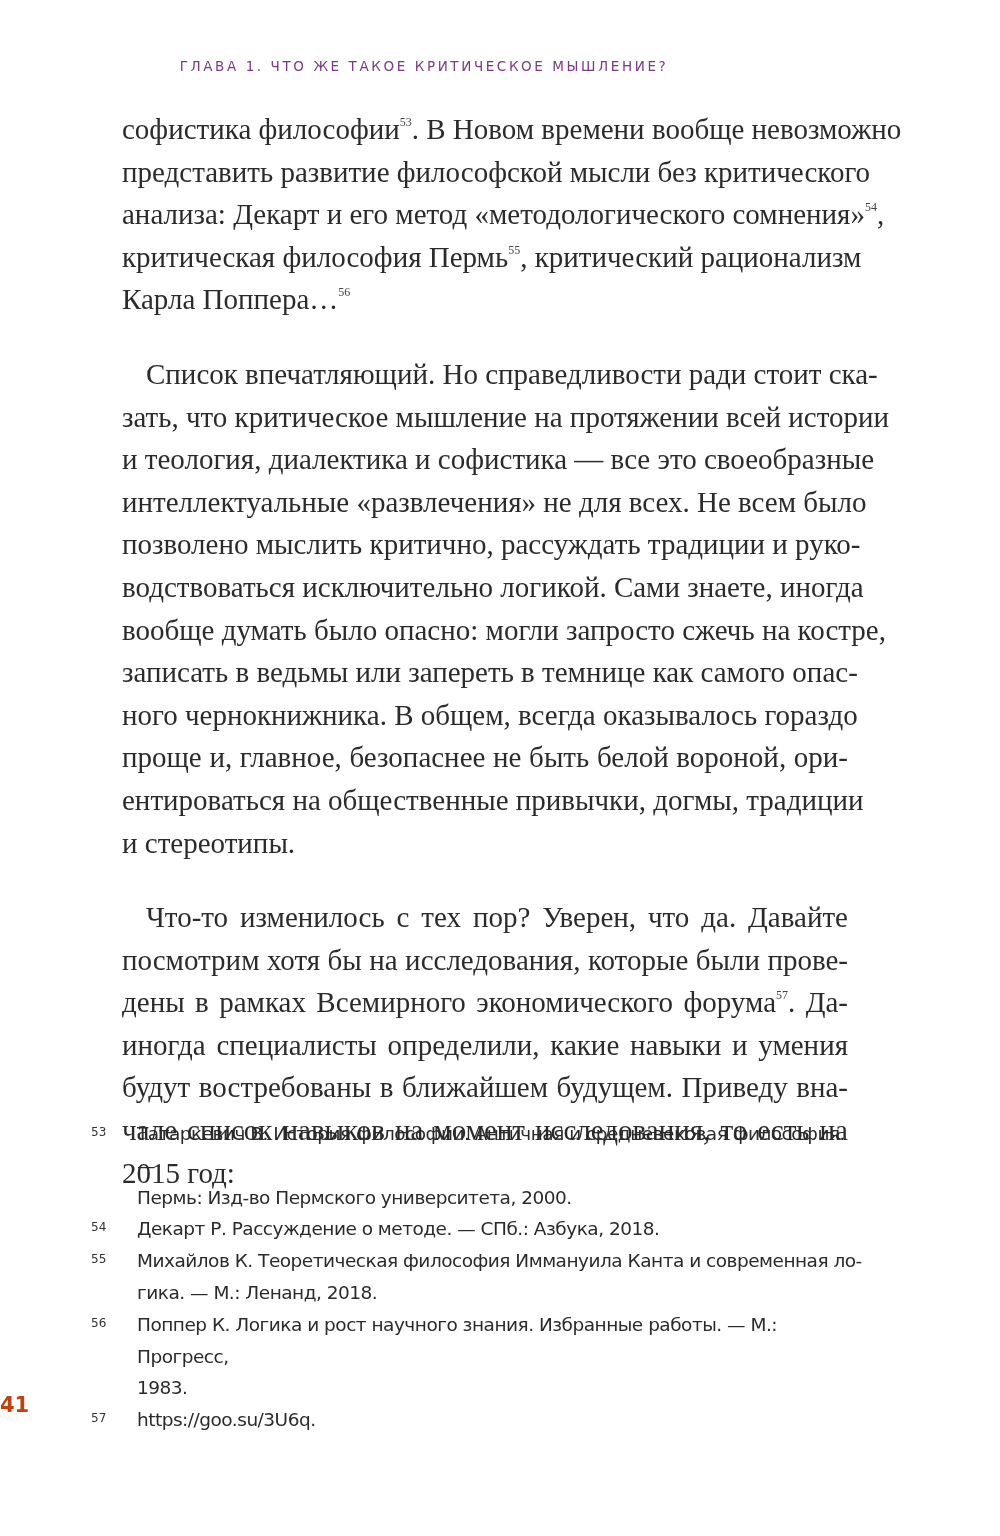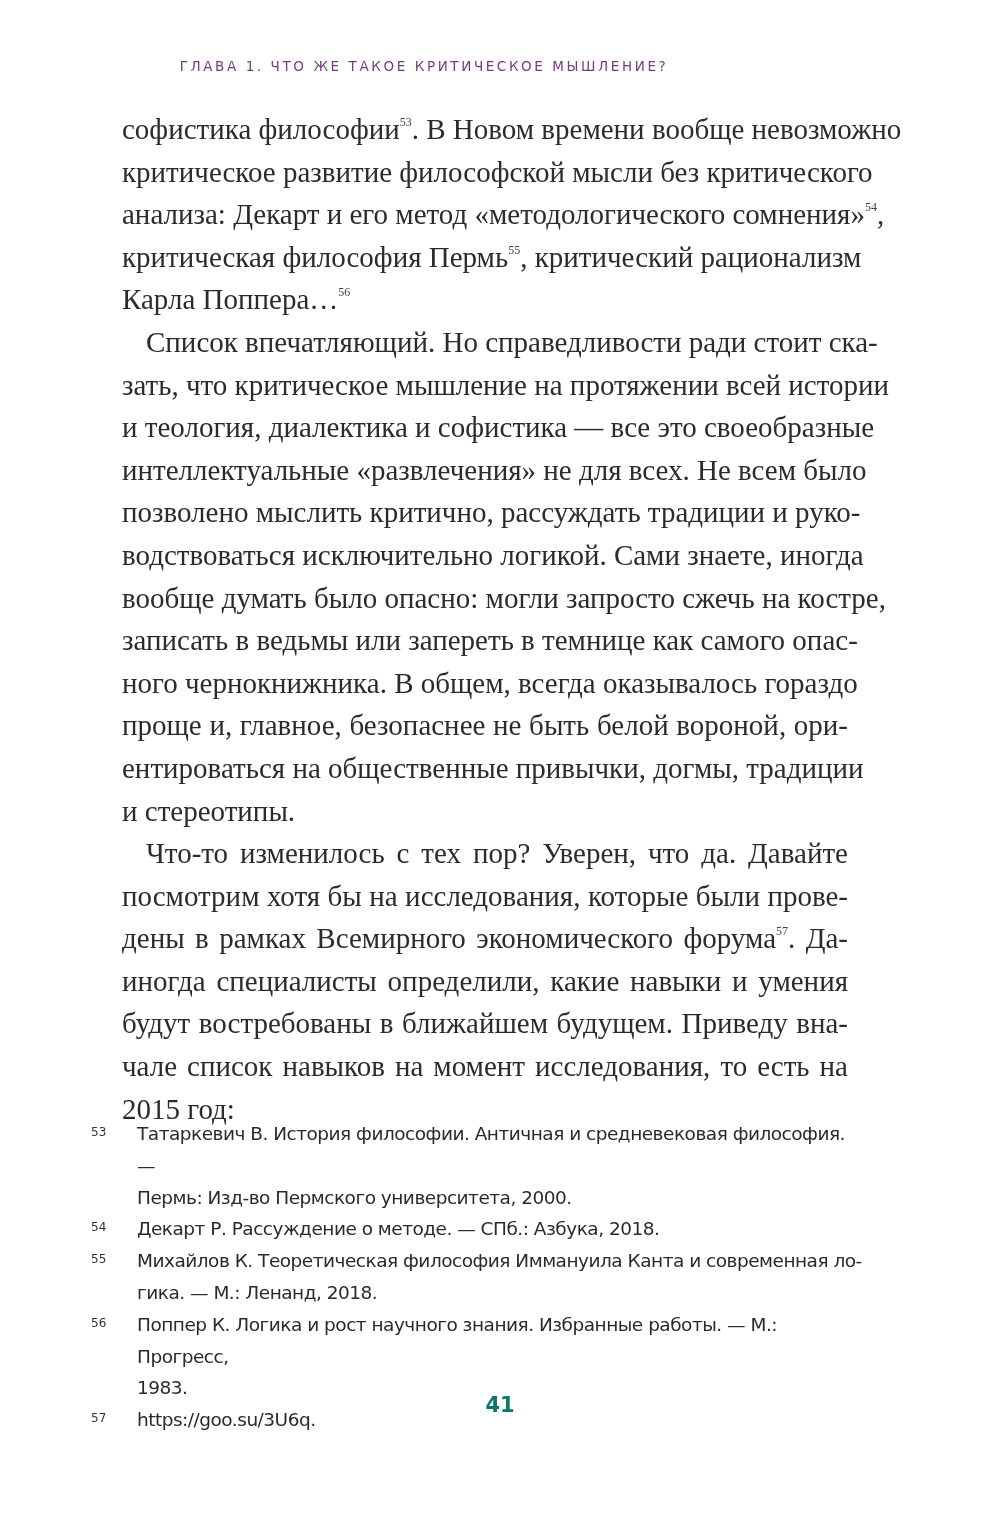--- a/index.html
+++ b/index.html
@@ -12,45 +12,45 @@
       font-family: "DejaVu Sans", sans-serif; font-size: 13.5px; letter-spacing: 2.6px;
       color: #7a3a82; font-weight: normal;
     }
     .body-text {
       position: absolute; top: 108px; left: 122px; width: 726px;
       font-family: "Liberation Serif", serif; font-size: 29px; line-height: 42.6px;
       color: #2b2b2b;
     }
     .line { display: block; white-space: nowrap; text-align: justify; text-align-last: justify; height: 42.6px; }
     .line.last { text-align-last: left; }
-    .line.indent { padding-left: 24px; }
+    .line.indent { padding-left: 24px; margin-top: 32px; }
     sup.fn { font-size: 12px; vertical-align: 13px; line-height: 0; color: #444; }
     .footnotes {
       position: absolute; top: 1118px; left: 88px; width: 780px;
       font-family: "DejaVu Sans", sans-serif; font-size: 18.5px; line-height: 31.8px; color: #2a2a2a;
     }
     .fn-item { display: flex; }
     .fn-num { width: 46px; flex: none; font-size: 12px; line-height: 28px; color: #333; padding-left: 3px; }
     .fn-text { flex: 1; }
     .fn-text span { display: block; letter-spacing: -0.5px; }
     .page-number {
-      position: absolute; top: 1393px; left: 0; width: 1000px; text-align: center;
-      font-family: "DejaVu Sans", sans-serif; font-weight: bold; font-size: 21px; color: #0f766e;
+      position: absolute; top: 1393px; left: 0; width: 1000px; text-align: left;
+      font-family: "DejaVu Sans", sans-serif; font-weight: bold; font-size: 21px; color: #c2410c;
     }
   </style>
 </head>
 <body>
 
 <div class="running-head">ГЛАВА 1.  ЧТО ЖЕ ТАКОЕ КРИТИЧЕСКОЕ МЫШЛЕНИЕ?</div>
 
 <div class="body-text">
 
   <div>
     <span class="line"><span>софистика философии</span><sup class="fn">53</sup><span>. В Новом времени вообще невозможно</span></span>
-    <span class="line">критическое развитие философской мысли без критического</span>
+    <span class="line">представить развитие философской мысли без критического</span>
     <span class="line"><span>анализа: Декарт и его метод «методологического сомнения»</span><sup class="fn">54</sup><span>,</span></span>
     <span class="line"><span>критическая философия Пермь</span><sup class="fn">55</sup><span>, критический рационализм</span></span>
     <span class="line last"><span>Карла Поппера…</span><sup class="fn">56</sup></span>
   </div>
 
   <div>
     <span class="line indent">Список впечатляющий. Но справедливости ради стоит ска-</span>
     <span class="line">зать, что критическое мышление на протяжении всей истории</span>
     <span class="line">и теология, диалектика и софистика — все это своеобразные</span>
     <span class="line">интеллектуальные «развлечения» не для всех. Не всем было</span>

